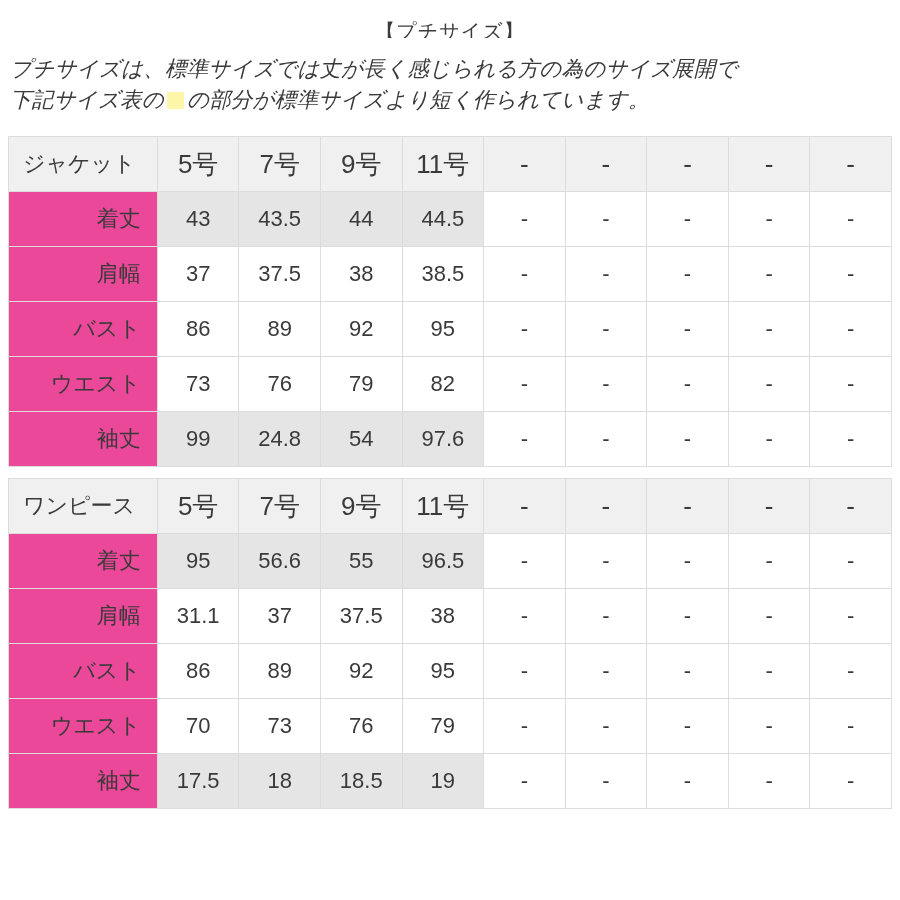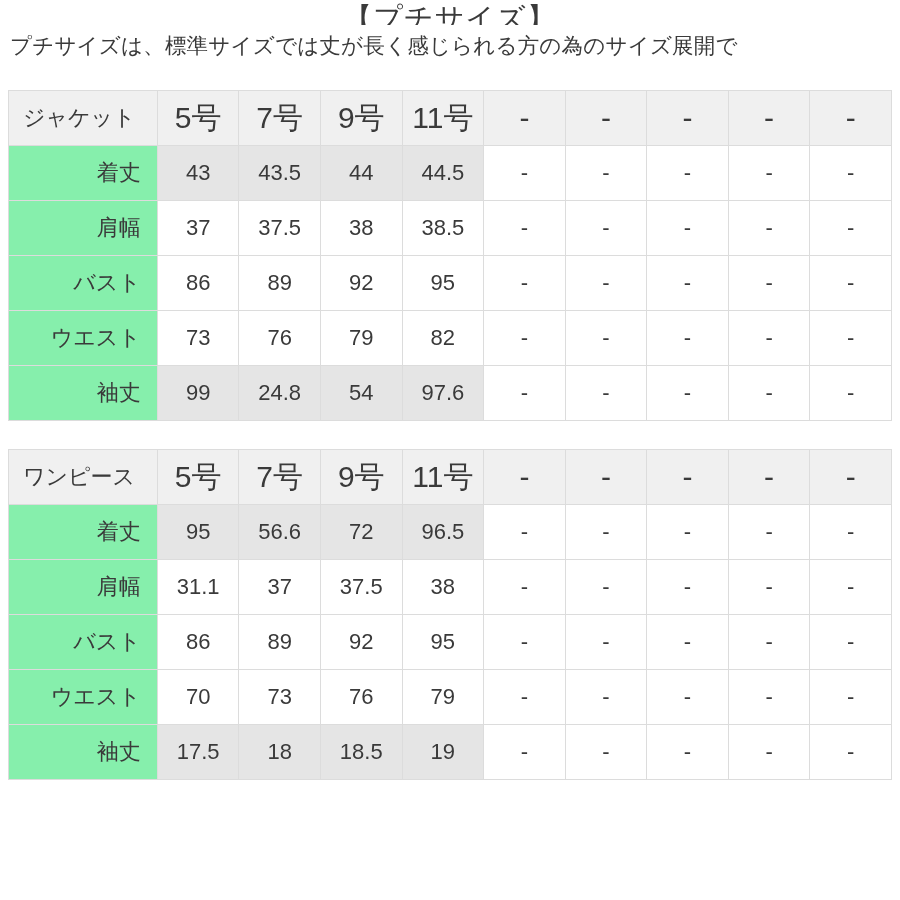--- a/index.html
+++ b/index.html
@@ -16,100 +16,102 @@
   }
   .page {
     position: relative;
     width: 900px;
     height: 900px;
     box-sizing: border-box;
     padding: 0 8px;
   }
   .title {
     text-align: center;
-    font-size: 29px;
+    font-size: 20px;
     line-height: 30px;
-    margin: 3px;
+    margin: 16px;
     padding-top: 0;
     height: 22px;
     overflow: hidden;
     color: #3a3a3a;
     letter-spacing: 1px;
   }
   .intro {
     font-size: 21.5px;
     line-height: 31px;
     margin: 6px 0 2px 0;
     padding: 0 2px;
     color: #3a3a3a;
     letter-spacing: 0.2px;
+    font-style: italic;
   }
   .intro p {
     margin: 0;
   }
   .swatch {
     display: inline-block;
     width: 17px;
     height: 17px;
     background: #fdf6a8;
     vertical-align: -2px;
     margin: 0 3px;
   }
   table {
     border-collapse: collapse;
     width: 884px;
     table-layout: fixed;
-    margin-top: 28px;
+    margin-top: 20px;
   }
   table.second {
-    margin-top: 28px;
+    margin-top: 11px;
   }
   col.c-label { width: 146px; }
   col.c-size  { width: 80px; }
   col.c-dash  { width: 80px; }
   th, td {
     border: 1px solid #dcdcdc;
     height: 54px;
     text-align: center;
     font-size: 22px;
     font-weight: normal;
     color: #3a3a3a;
     padding: 0;
   }
   thead th {
     background: #f0f0f0;
-    font-size: 30px;
+    font-size: 26px;
   }
   thead th.cat {
     text-align: left;
     padding-left: 14px;
     font-size: 22px;
   }
   tbody th.rowlabel {
-    background: #86efac;
+    background: #ec4899;
     text-align: right;
     padding-right: 16px;
     font-size: 22px;
   }
   td.hl {
     background: #e5e5e5;
   }
   td.dash {
     color: #3a3a3a;
   }
 </style>
 </head>
 <body>
 
 <div class="page">
 
   <div class="title">【プチサイズ】</div>
 
   <div class="intro">
     <p>プチサイズは、標準サイズでは丈が長く感じられる方の為のサイズ展開で</p>
+    <p><span>下記サイズ表の</span><span class="swatch"></span><span>の部分が標準サイズより短く作られています。</span></p>
   </div>
 
   <table class="first">
     <colgroup>
       <col class="c-label">
         <col class="c-size">
         <col class="c-size">
         <col class="c-size">
         <col class="c-size">
       <col class="c-dash">
@@ -221,21 +223,21 @@
         <th>-</th>
         <th>-</th>
         <th>-</th>
       </tr>
     </thead>
     <tbody>
       <tr>
         <th class="rowlabel">着丈</th>
         <td class="hl">95</td>
         <td class="hl">56.6</td>
-        <td class="hl">72</td>
+        <td class="hl">55</td>
         <td class="hl">96.5</td>
         <td class="dash">-</td>
         <td class="dash">-</td>
         <td class="dash">-</td>
         <td class="dash">-</td>
         <td class="dash">-</td>
       </tr>
       <tr>
         <th class="rowlabel">肩幅</th>
         <td>31.1</td>

